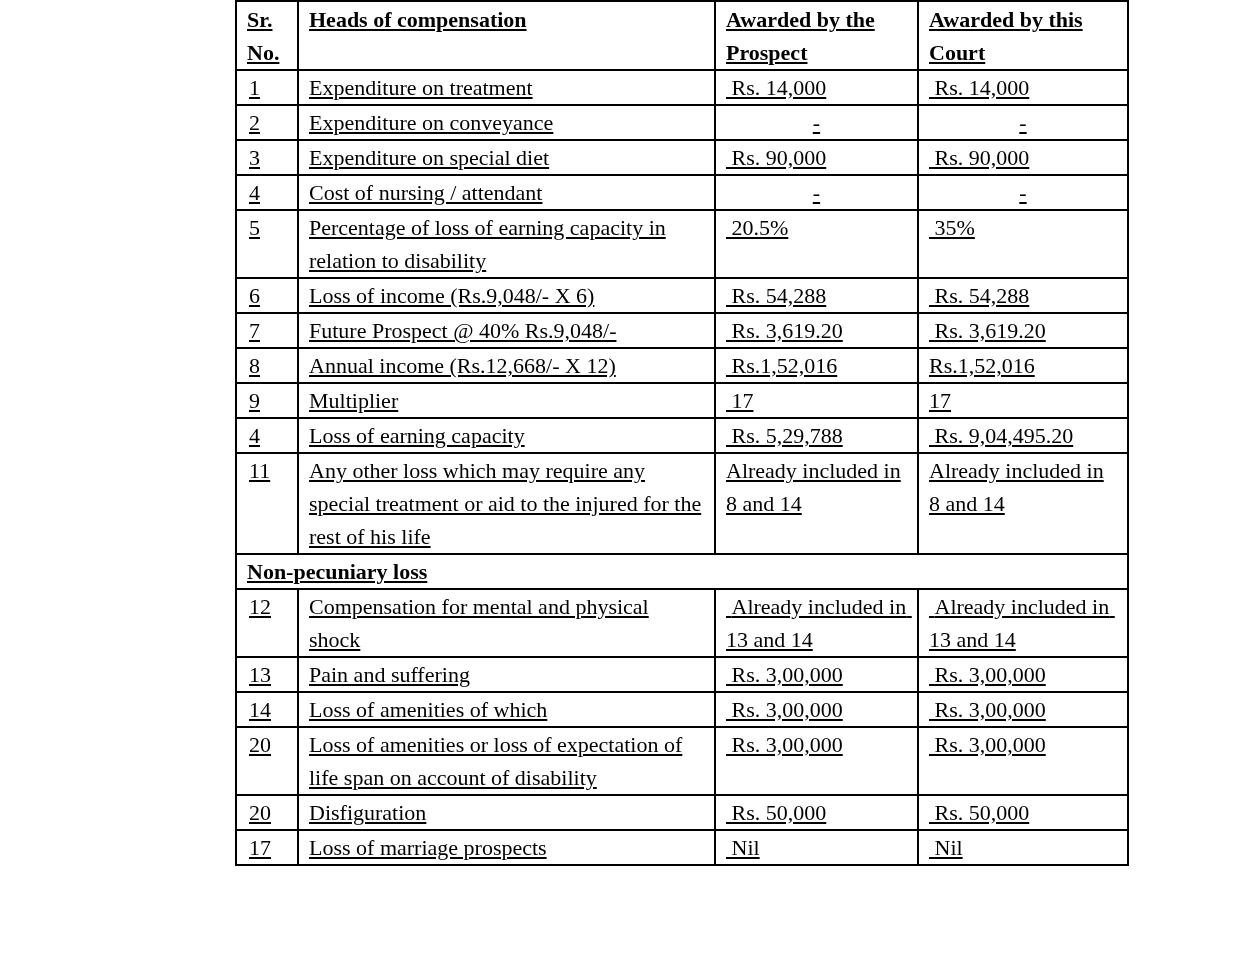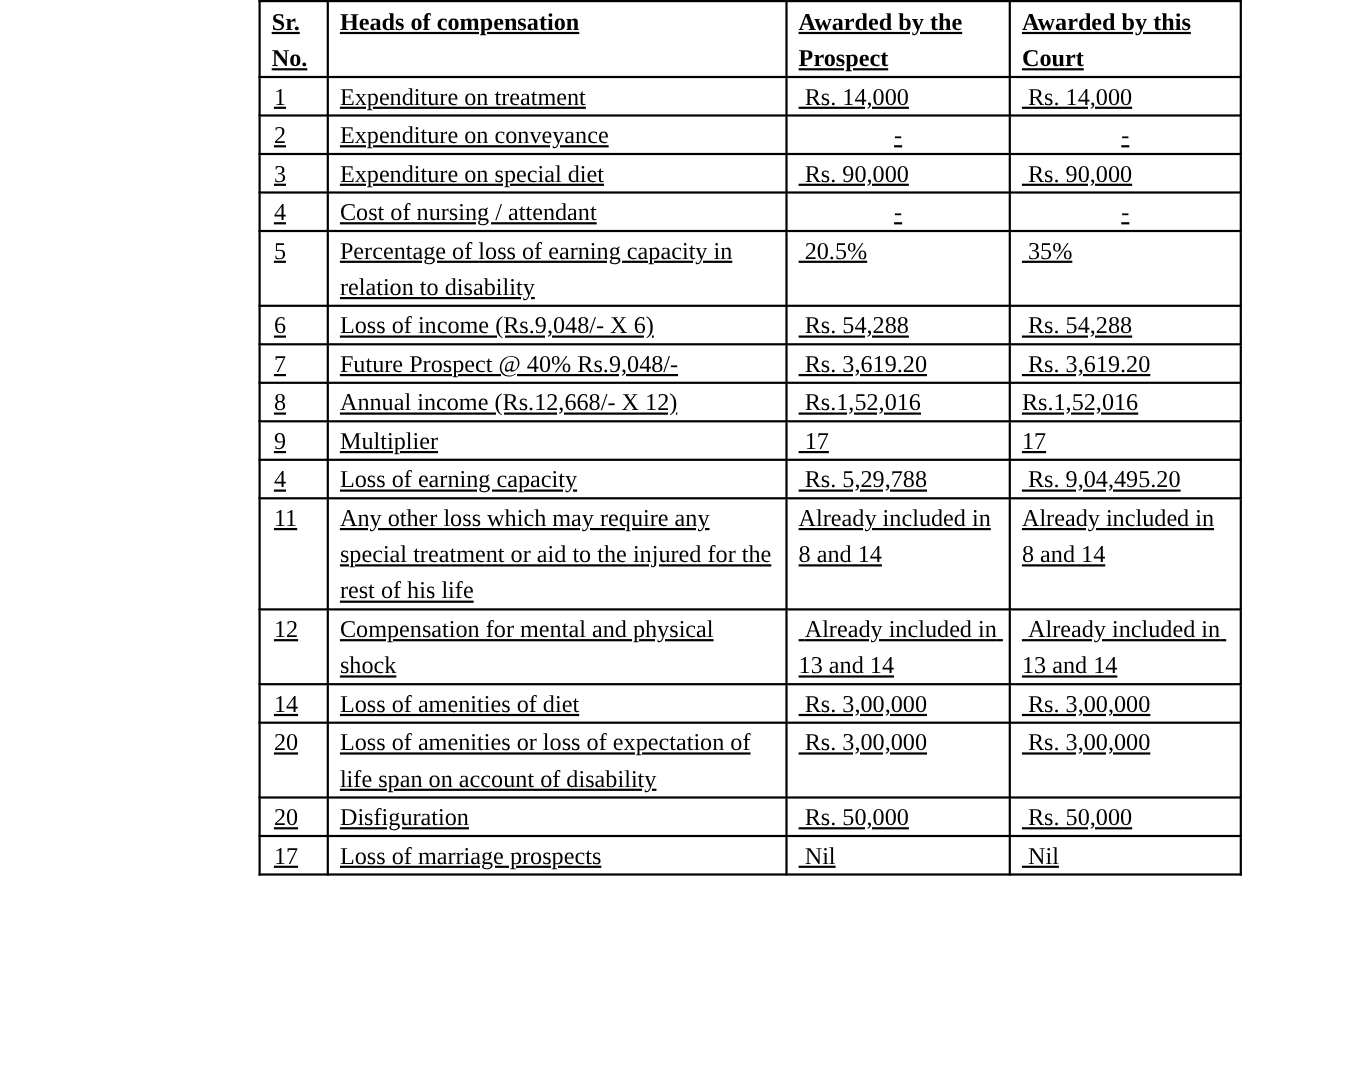--- a/index.html
+++ b/index.html
@@ -102,30 +102,39 @@
           <td style="white-space:pre"> Rs. 5,29,788</td>
           <td style="white-space:pre"> Rs. 9,04,495.20</td>
         </tr>
   <tr>
           <td class="sr">11</td>
           <td>Any other loss which may require any special treatment or aid to the injured for the rest of his life</td>
           <td>Already included in 8 and 14</td>
           <td>Already included in 8 and 14</td>
         </tr>
 
+  <tr>
+    <td class="sec" colspan="4">Non-pecuniary loss</td>
+  </tr>
 
   <tr>
           <td class="sr">12</td>
           <td>Compensation for mental and physical shock</td>
           <td style="white-space:pre-wrap"> Already included in 13 and 14</td>
           <td style="white-space:pre-wrap"> Already included in 13 and 14</td>
         </tr>
   <tr>
+          <td class="sr">13</td>
+          <td>Pain and suffering</td>
+          <td style="white-space:pre"> Rs. 3,00,000</td>
+          <td style="white-space:pre"> Rs. 3,00,000</td>
+        </tr>
+  <tr>
           <td class="sr">14</td>
-          <td>Loss of amenities of diet</td>
+          <td>Loss of amenities of which</td>
           <td style="white-space:pre"> Rs. 3,00,000</td>
           <td style="white-space:pre"> Rs. 3,00,000</td>
         </tr>
   <tr>
           <td class="sr">20</td>
           <td>Loss of amenities or loss of expectation of life span on account of disability</td>
           <td style="white-space:pre"> Rs. 3,00,000</td>
           <td style="white-space:pre"> Rs. 3,00,000</td>
         </tr>
   <tr>

